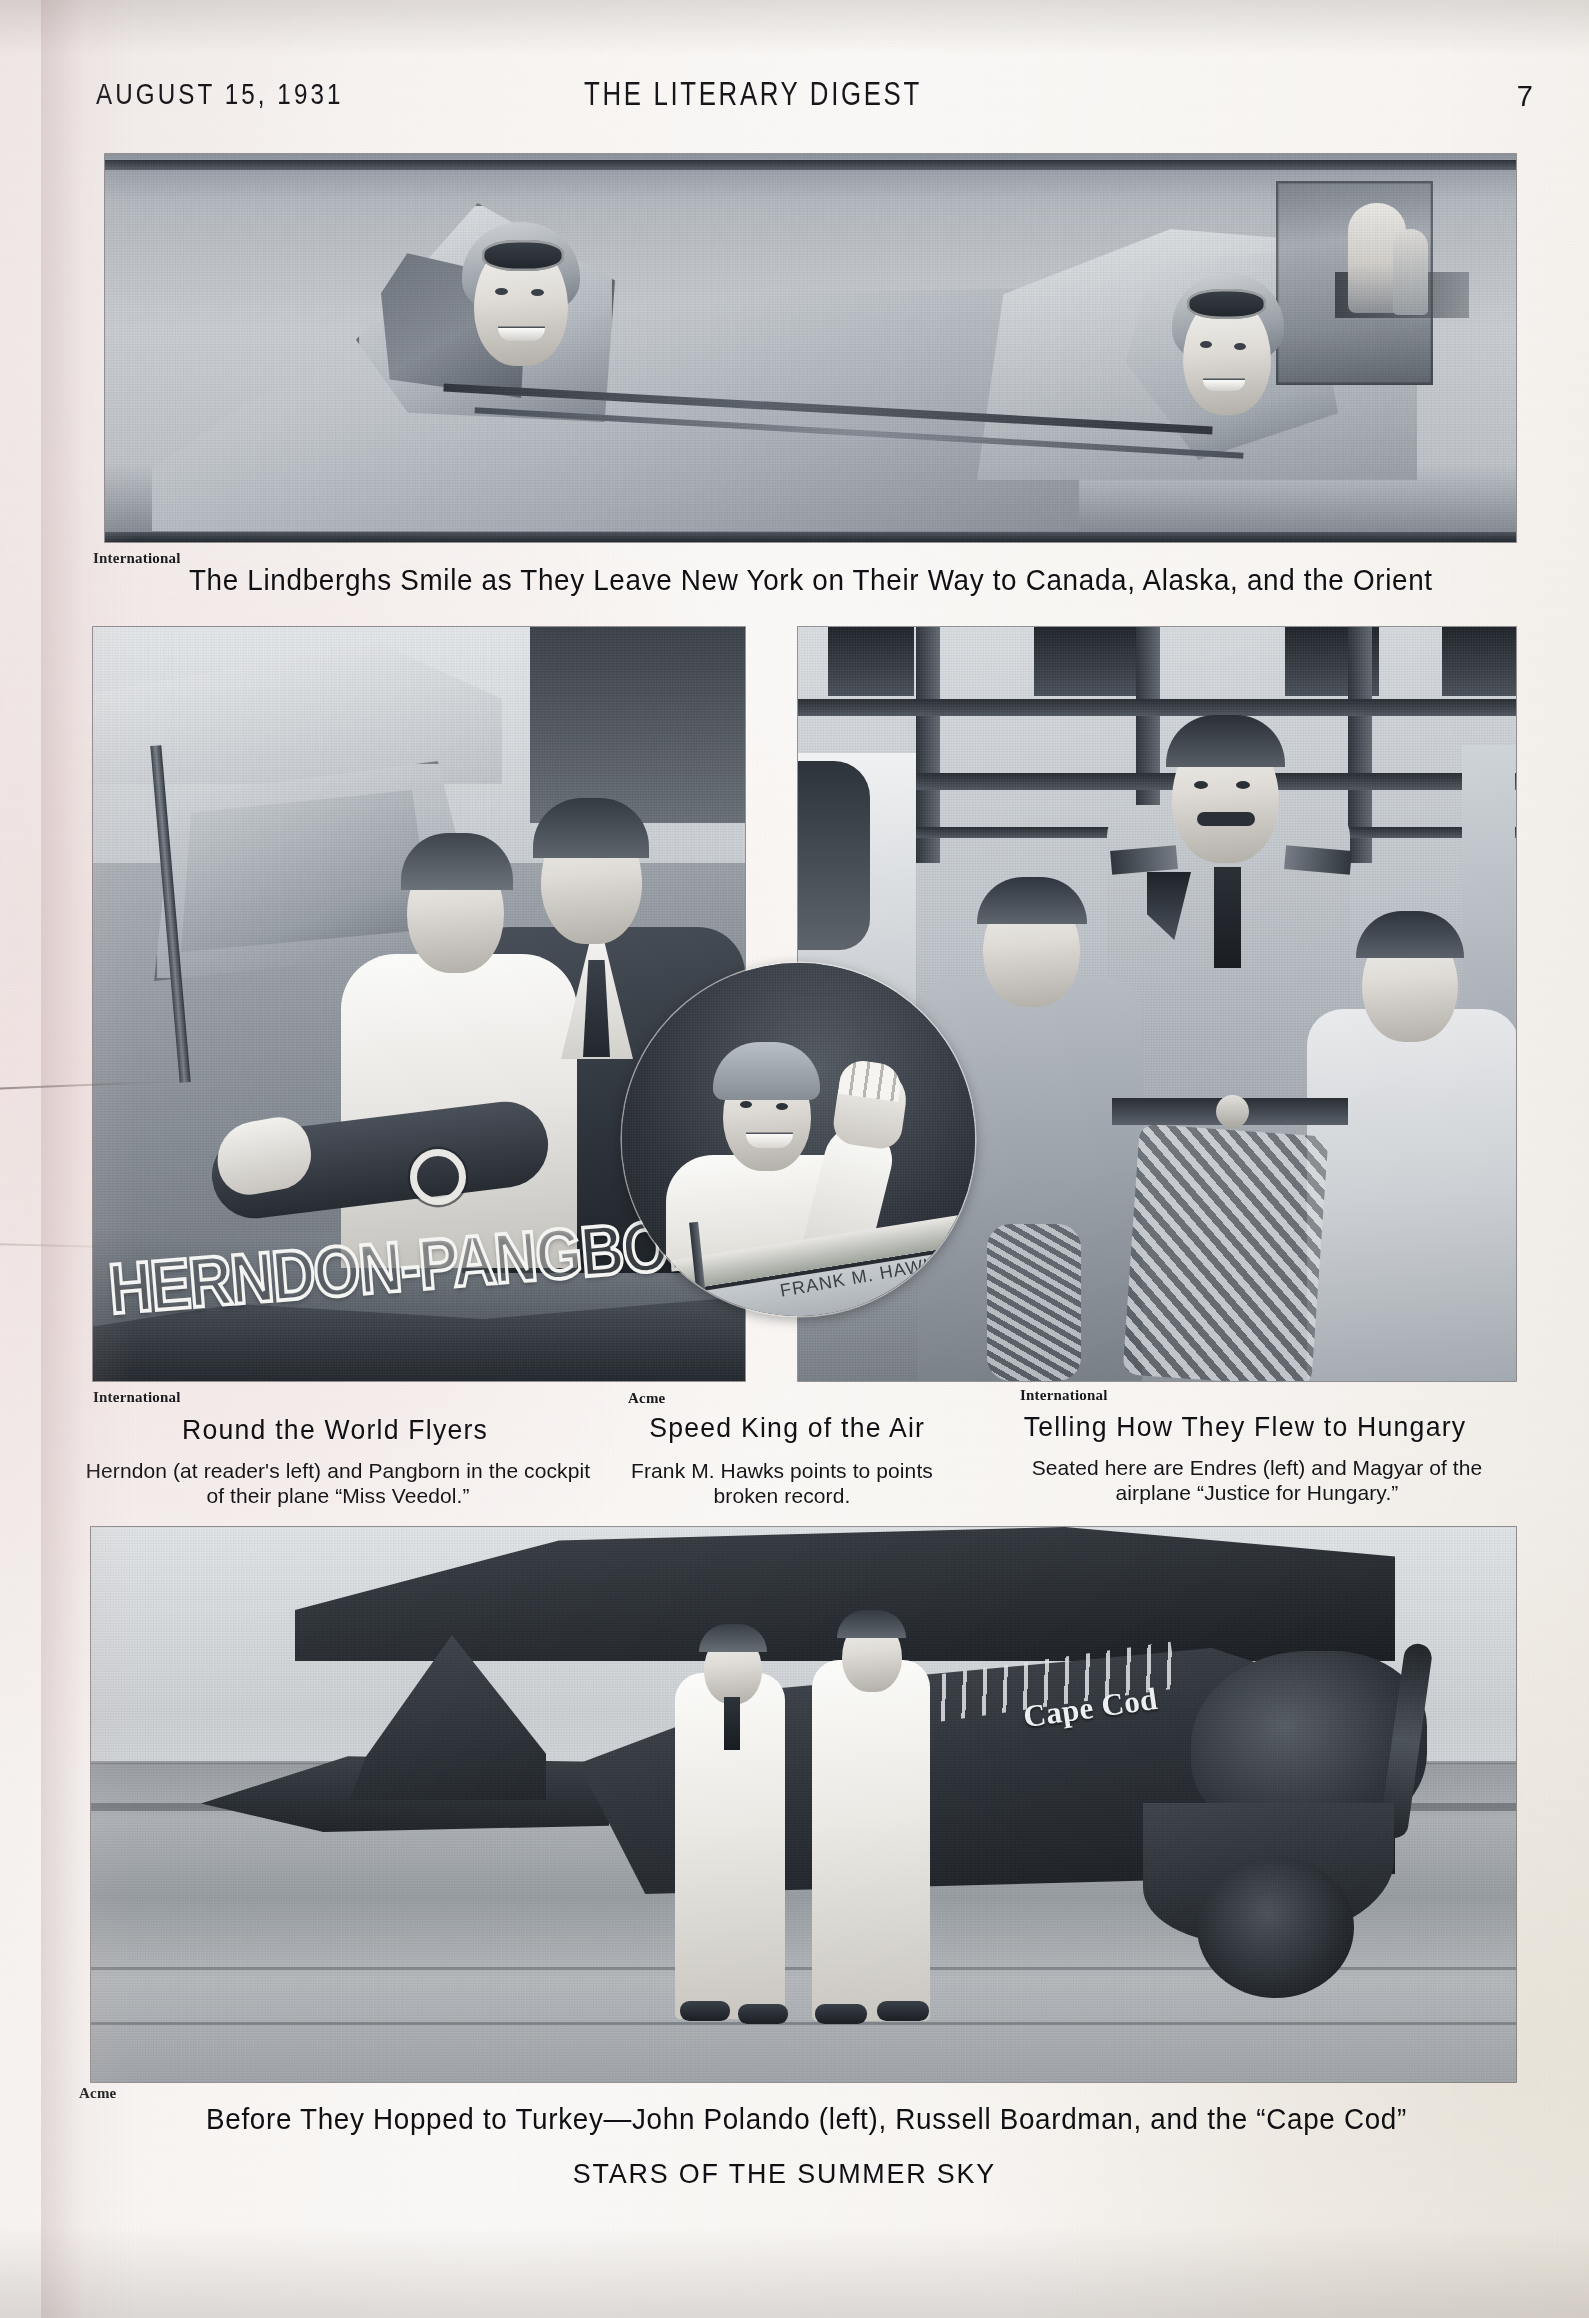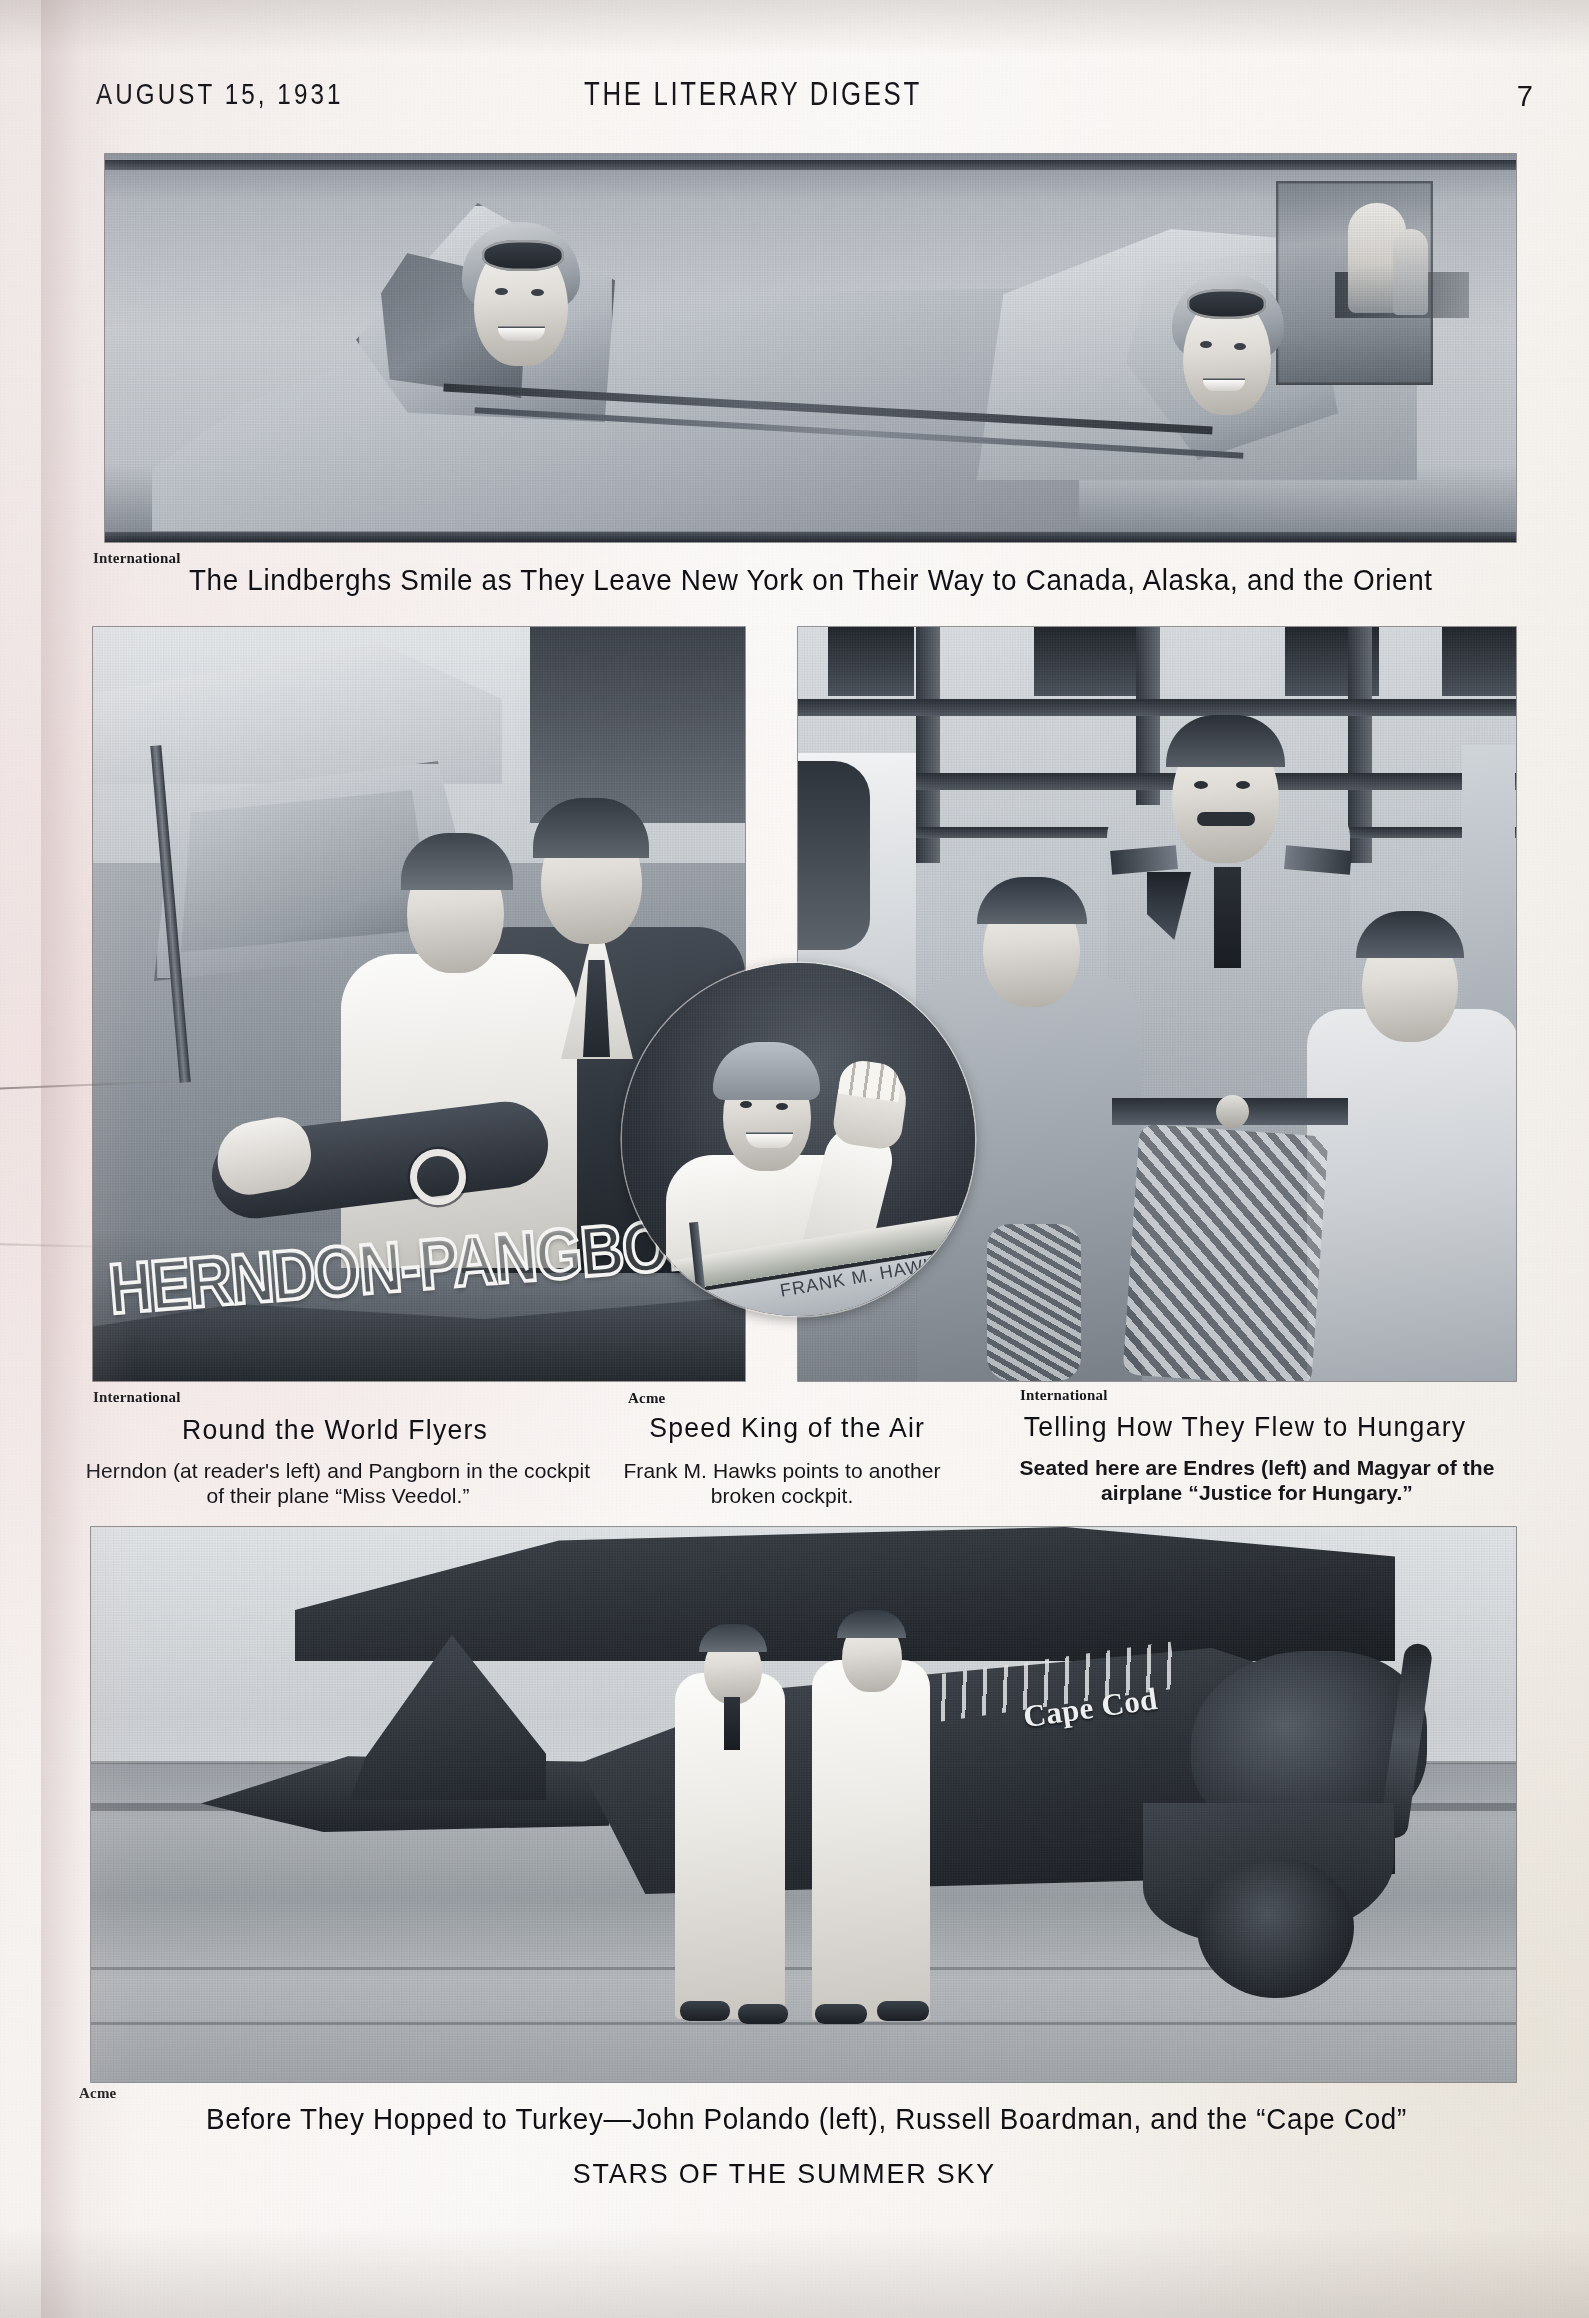--- a/index.html
+++ b/index.html
@@ -427,21 +427,21 @@
   #credit-herndon { left: 93px; top: 1389px; }
   #credit-hawks   { left: 628px; top: 1390px; }
   #credit-hungary { left: 1020px; top: 1387px; }
 
   #caption-head-herndon { left: 174px; top: 1414px; }
   #caption-head-hawks   { left: 642px; top: 1412px; }
   #caption-head-hungary { left: 1012px; top: 1411px; }
 
   #caption-body-herndon { left: 79px; top: 1459px; width: 518px; }
   #caption-body-hawks   { left: 613px; top: 1459px; width: 338px; }
-  #caption-body-hungary { left: 998px; top: 1456px; width: 518px; font-weight: bold; }
+  #caption-body-hungary { left: 998px; top: 1456px; width: 518px; }
 
   
   #photo-hawks-circle {
     left: 622px; top: 963px; width: 353px; height: 353px;
     border-radius: 50%;
     background: radial-gradient(circle at 42% 38%, #70777f 0%, #3c424a 55%, #23282f 100%);
     overflow: hidden;
     z-index: 20;
     box-shadow: 0 0 0 1.6px rgba(245,243,240,.55), 0 3.1px 12.6px rgba(0,0,0,.35);
   }
@@ -717,21 +717,21 @@
 
   <div class="credit" id="credit-herndon">International</div>
   <div class="credit" id="credit-hawks">Acme</div>
   <div class="credit" id="credit-hungary">International</div>
 
   <div class="cap-head" id="caption-head-herndon">Round the World Flyers</div>
   <div class="cap-head" id="caption-head-hawks">Speed King of the Air</div>
   <div class="cap-head" id="caption-head-hungary">Telling How They Flew to Hungary</div>
 
   <div class="cap-body" id="caption-body-herndon">Herndon (at reader's left) and Pangborn in the cockpit of their plane “Miss Veedol.”</div>
-  <div class="cap-body" id="caption-body-hawks">Frank M. Hawks points to another broken cockpit.</div>
+  <div class="cap-body" id="caption-body-hawks">Frank M. Hawks points to points broken record.</div>
   <div class="cap-body" id="caption-body-hungary">Seated here are Endres (left) and Magyar of the airplane “Justice for Hungary.”</div>
 
   <div class="photo" id="photo-capecod">
     <div class="cc-sky"></div>
     <div class="cc-horizon-haze"></div>
     <div class="cc-ground"></div>
     <div class="cc-ground-line cc-gl1"></div>
     <div class="cc-ground-line cc-gl2"></div>
     <div class="cc-ground-line cc-gl3"></div>
     <div class="cc-ground-line cc-gl4"></div>

